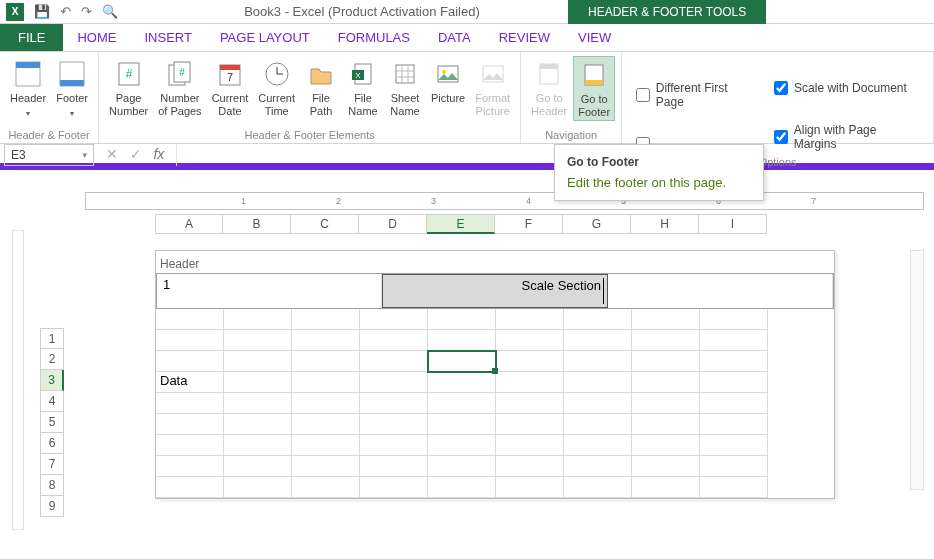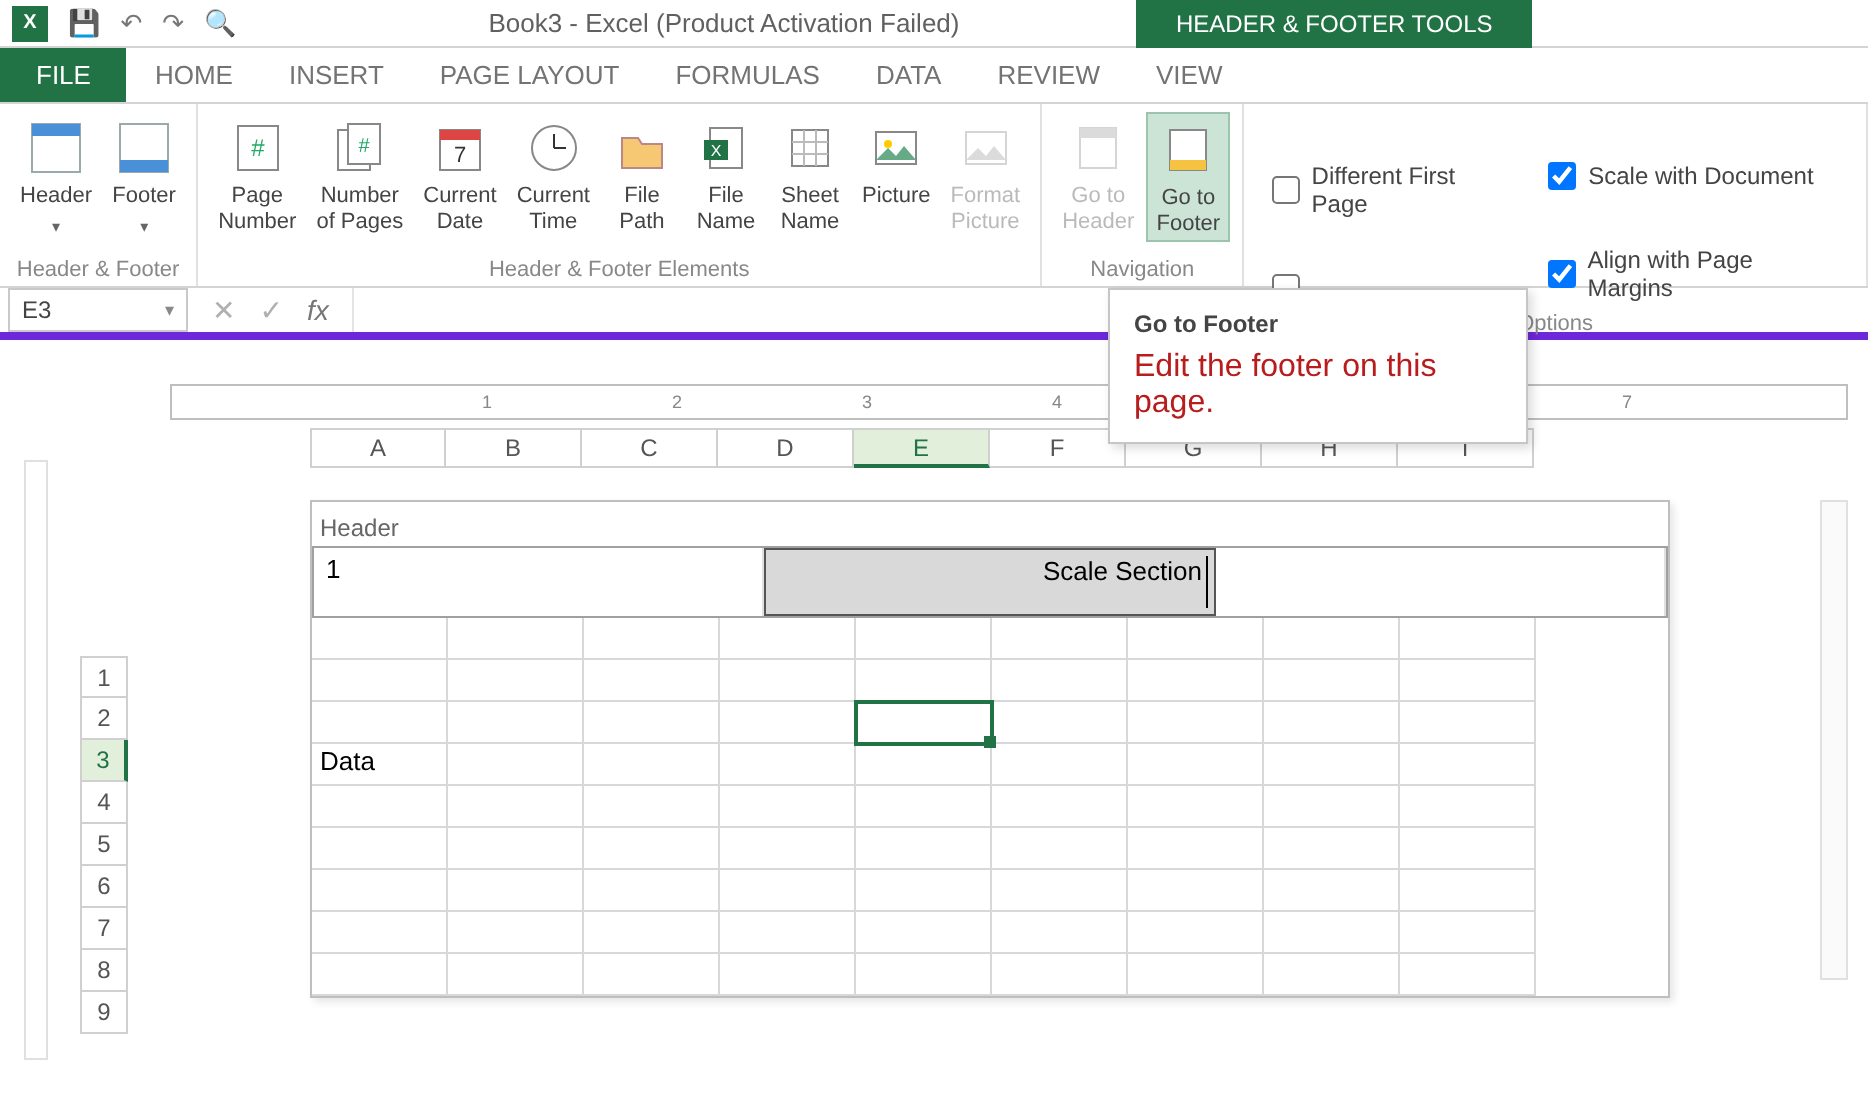--- a/index.html
+++ b/index.html
@@ -8,51 +8,51 @@
 
 .titlebar { height: 24px; background: #fff; display: flex; align-items: center; border-bottom: 1px solid #d4d4d4; }
 .titlebar .qat { display: flex; align-items: center; gap: 10px; padding: 0 6px; }
 .titlebar .qat .xlicon { width: 18px; height: 18px; background: #217346; color: #fff; font-size: 10px; font-weight: bold; display: flex; align-items: center; justify-content: center; }
 .titlebar .qat span { color: #777; font-size: 13px; }
 .titlebar .title { flex: 0 0 auto; margin-left: 120px; color: #606060; font-size: 13px; }
 .titlebar .ctx { position: absolute; left: 568px; top: 0; height: 24px; background: #217346; color: #fff; padding: 0 20px; display: flex; align-items: center; font-size: 12px; }
 
 
 .tabs { height: 28px; display: flex; align-items: stretch; border-bottom: 1px solid #d4d4d4; }
-.tabs .tab { padding: 0 14px; display: flex; align-items: center; color: #737373; font-size: 13px; cursor: pointer; }
+.tabs .tab { padding: 0 14px; display: flex; align-items: center; color: #6d28d9; font-size: 13px; cursor: pointer; }
 .tabs .tab.file { background: #217346; color: #fff; font-weight: normal; padding: 0 18px; }
 .tabs .tab.design { color: #217346; border-top: 1px solid #d4d4d4; border-left: 1px solid #d4d4d4; border-right: 1px solid #d4d4d4; background: #fff; margin-bottom: -1px; padding: 0 40px; }
 
 
 .ribbon { height: 92px; background: #fff; border-bottom: 1px solid #d4d4d4; display: flex; position: relative; }
 .group { border-right: 1px solid #e1e1e1; padding: 4px 6px 2px 6px; display: flex; flex-direction: column; justify-content: space-between; }
 .group .items { display: flex; align-items: flex-start; gap: 2px; }
 .group .glabel { text-align: center; font-size: 11px; color: #888; padding-top: 2px; }
 .ritem { display: flex; flex-direction: column; align-items: center; justify-content: flex-start; padding: 2px 4px; cursor: pointer; }
 .ritem .ricon { width: 32px; height: 32px; display: flex; align-items: center; justify-content: center; margin-bottom: 2px; }
 .ritem .rlabel { font-size: 11px; color: #444; text-align: center; line-height: 1.15; }
 .ritem.disabled .rlabel { color: #bababa; }
 .ritem.active { background: #cce4d6; border: 1px solid #9cc3ab; }
 .drop::after { content: "▾"; font-size: 8px; color: #666; }
 
 .checkrow { display: flex; align-items: center; gap: 6px; padding: 3px 8px; font-size: 12px; color: #444; margin-top: 16px; }
 .checkrow input { width: 14px; height: 14px; }
 .checkcol { display: flex; flex-direction: column; gap: 6px; padding-top: 6px; }
 
 
-.fbar { height: 26px; border-bottom: 4px solid #6d28d9; display: flex; align-items: center; }
+.fbar { height: 26px; border-bottom: 7px solid #6d28d9; display: flex; }
 .namebox { width: 90px; height: 22px; border: 1px solid #c9c9c9; margin-left: 4px; display: flex; align-items: center; padding: 0 6px; font-size: 12px; justify-content: space-between; }
 .fxbtns { display: flex; align-items: center; gap: 12px; color: #b0b0b0; margin: 0 12px; font-size: 14px; }
 .fxbtns .fx { font-style: italic; color: #777; }
 .fedit { flex: 1; height: 22px; border-left: 1px solid #e4e4e4; }
 
 
 .tooltip { position: absolute; left: 554px; top: 144px; width: 210px; background: #fff; border: 1px solid #c6c6c6; box-shadow: 2px 2px 5px rgba(0,0,0,0.15); padding: 10px 12px; z-index: 50; }
 .tooltip .tt-title { font-weight: bold; font-size: 12px; color: #444; margin-bottom: 6px; }
-.tooltip .tt-body { font-size: 16px; color: #b91c1c; }
+.tooltip .tt-body { font-size: 13px; color: #4d7c0f; }
 
 
 .stage { position: relative; height: 360px; background: #fff; }
 .ruler-h { position: absolute; left: 85px; top: 22px; right: 10px; height: 18px; border: 1px solid #bfbfbf; background: #fff; font-size: 9px; color: #888; display: flex; align-items: center; }
 .ruler-h .num { position: absolute; }
 .ruler-v { position: absolute; left: 12px; top: 60px; width: 12px; bottom: 0; background: linear-gradient(#fff,#fff); border: 1px solid #e0e0e0; }
 
 .colhdr { position: absolute; left: 155px; top: 44px; height: 20px; display: flex; }
 .colhdr .ch { width: 68px; border: 1px solid #d0d0d0; border-left: none; text-align: center; font-size: 12px; color: #555; background: #fff; line-height: 18px; }
 .colhdr .ch:first-child { border-left: 1px solid #d0d0d0; }

